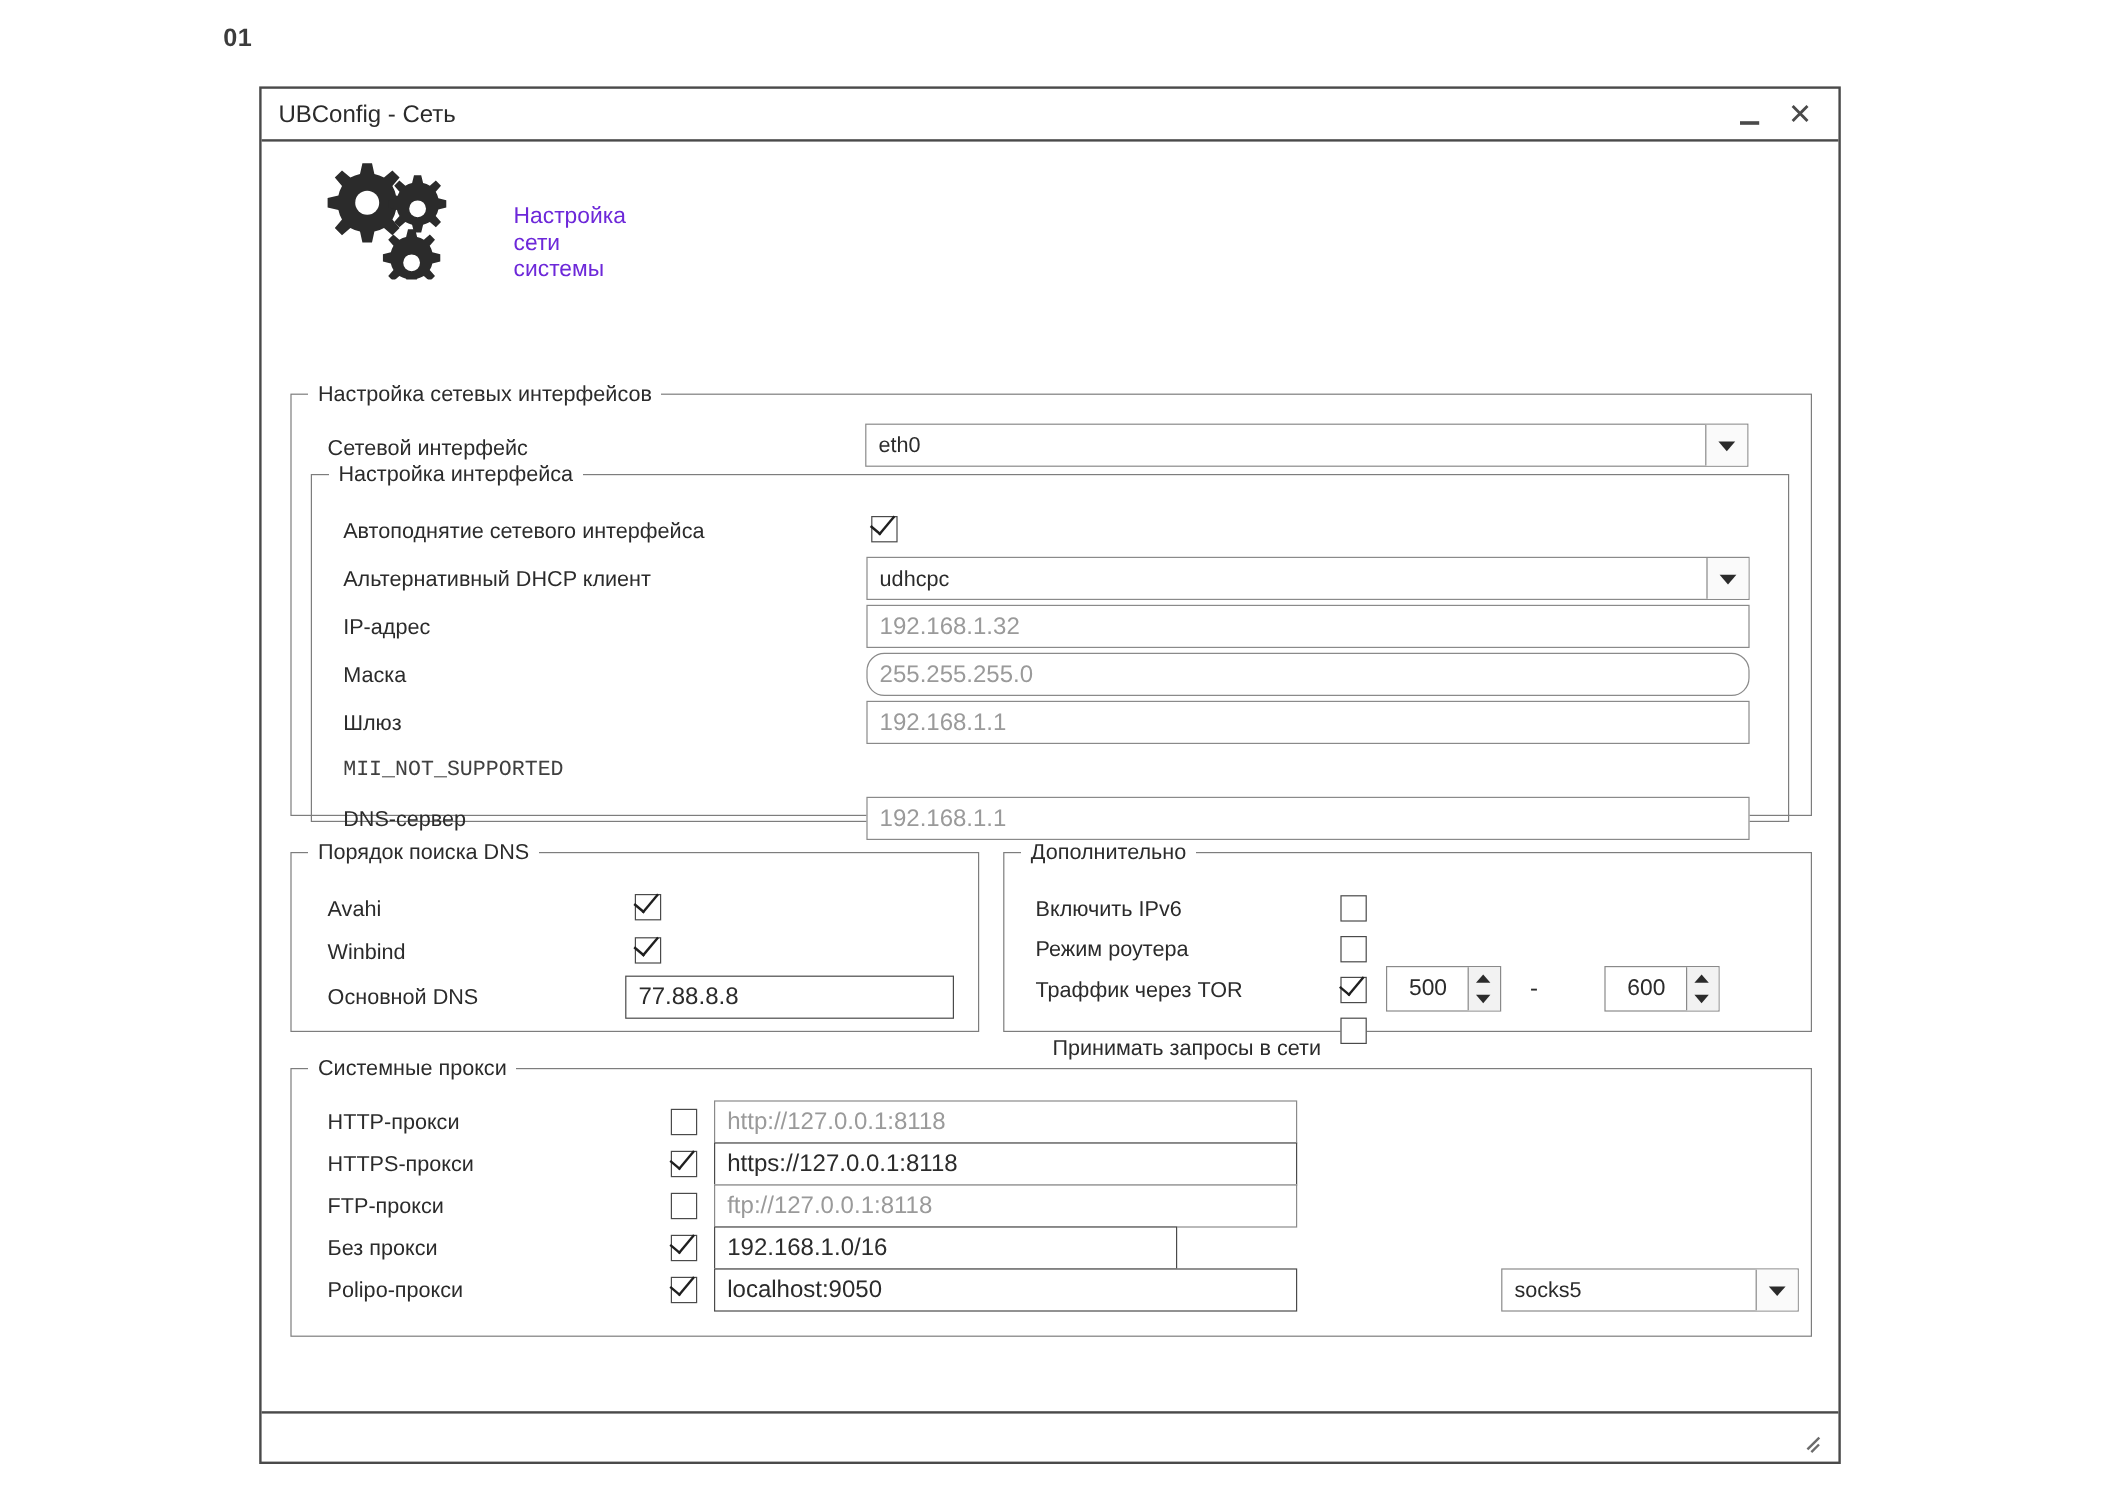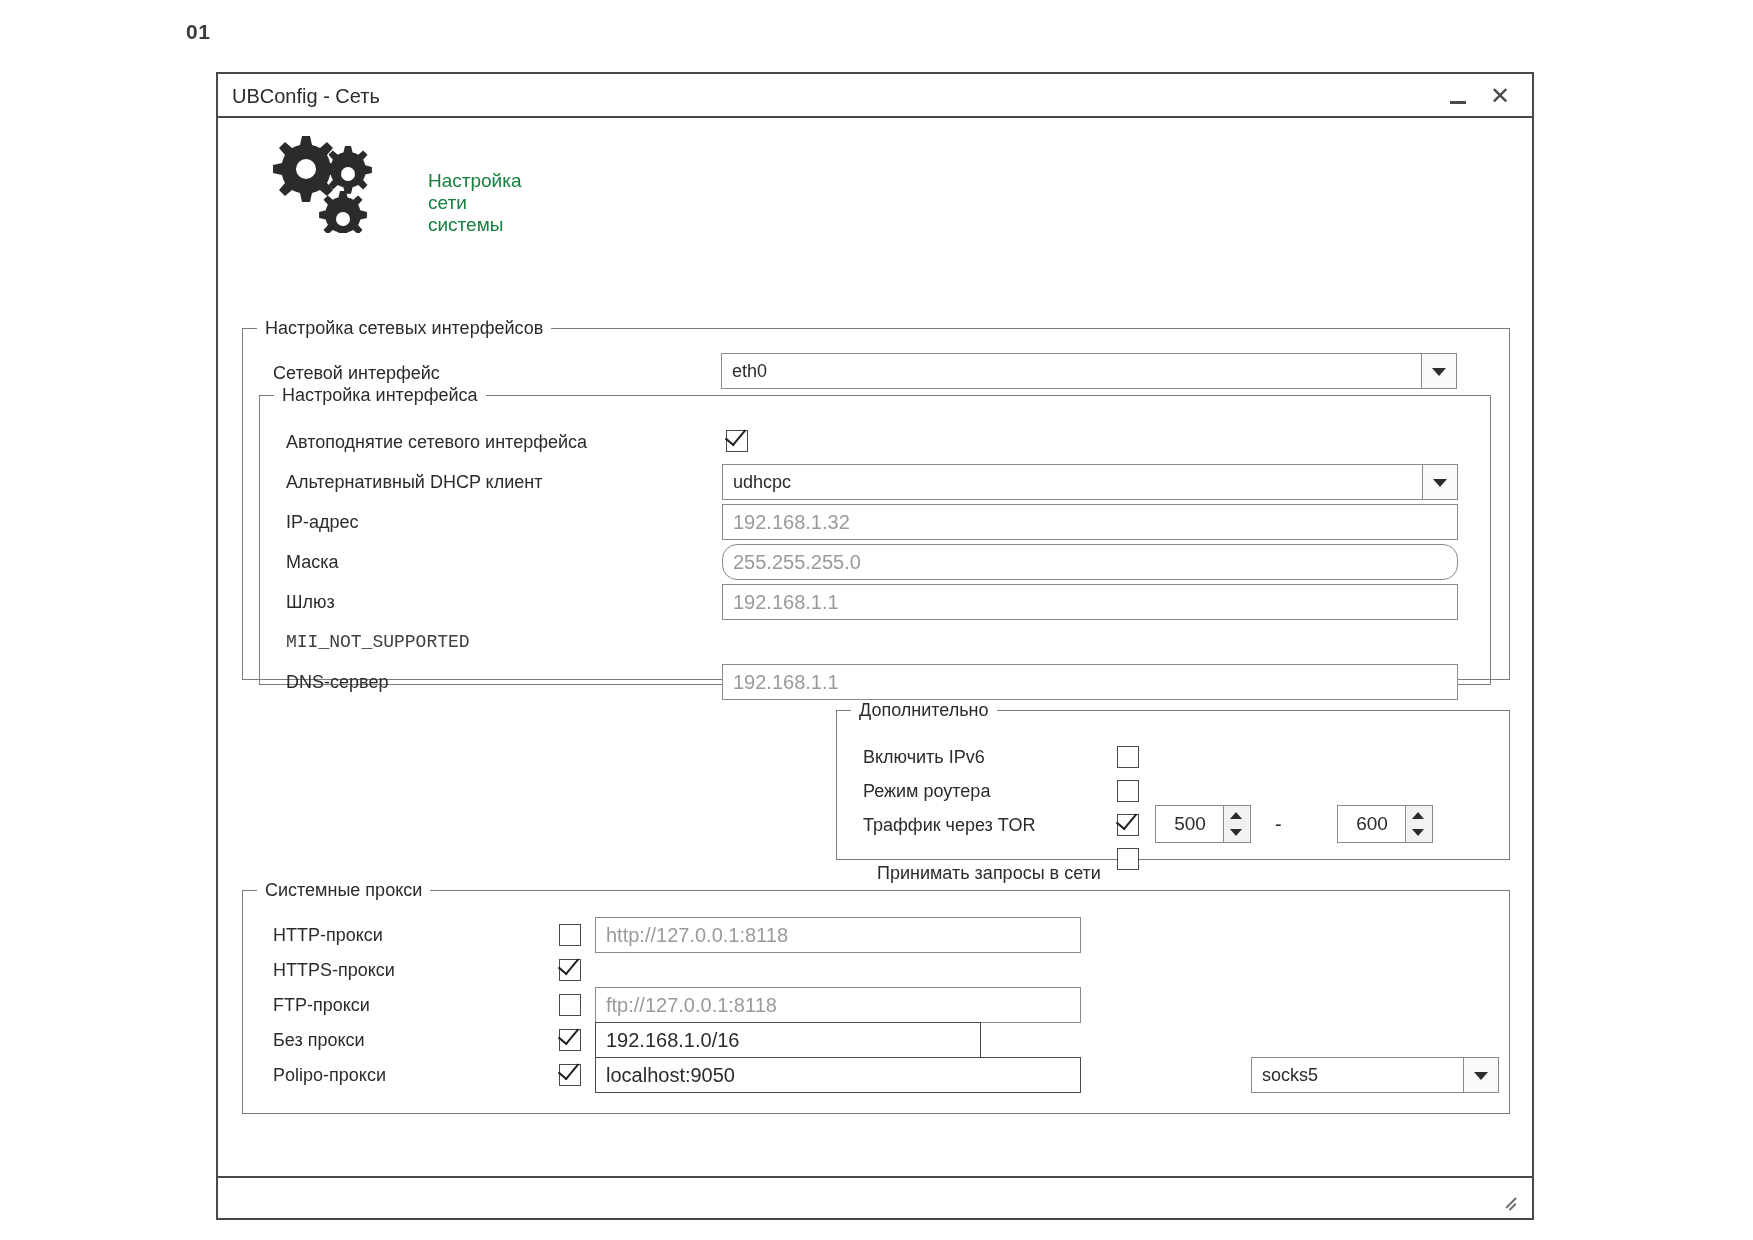--- a/index.html
+++ b/index.html
@@ -80,21 +80,21 @@
     left: 16px;
     top: 0px;
     width: 110px;
     height: 105px;
   }
   .header-caption {
     position: absolute;
     left: 180px;
     top: 42px;
     font-size: 19px;
-    color: #15803d;
+    color: #6d28d9;
   }
   fieldset.group {
     position: absolute;
     border: 1.6px solid #7d7d7d;
     margin: 0;
     padding: 0;
     box-sizing: border-box;
   }
   fieldset.group > legend {
     margin-left: 14px;
@@ -344,20 +344,32 @@
         <div class="lbl" style="left:26px; top:186px;">Шлюз</div>
         <div class="textfield placeholderish" style="left:462px; top:178px; width:736px;">192.168.1.1</div>
 
         <div class="lbl lbl-dim" style="left:26px; top:226px;">MII_NOT_SUPPORTED</div>
 
         <div class="lbl" style="left:26px; top:266px;">DNS-сервер</div>
         <div class="textfield placeholderish" style="left:462px; top:258px; width:736px;">192.168.1.1</div>
       </fieldset>
     </fieldset>
 
+    <fieldset class="group grp-dns">
+      <legend>Порядок поиска DNS</legend>
+
+      <div class="lbl" style="left:30px; top:26px;">Avahi</div>
+      <div class="checkbox checked" style="left:286px; top:24px;"></div>
+
+      <div class="lbl" style="left:30px; top:62px;">Winbind</div>
+      <div class="checkbox checked" style="left:286px; top:60px;"></div>
+
+      <div class="lbl" style="left:30px; top:100px;">Основной DNS</div>
+      <div class="textfield" style="left:278px; top:92px; width:274px; border-color:#4a4a4a;">77.88.8.8</div>
+    </fieldset>
 
     <fieldset class="group grp-extra">
       <legend>Дополнительно</legend>
 
       <div class="lbl" style="left:26px; top:26px;">Включить IPv6</div>
       <div class="checkbox" style="left:280px; top:25px;"></div>
 
       <div class="lbl" style="left:26px; top:60px;">Режим роутера</div>
       <div class="checkbox" style="left:280px; top:59px;"></div>
 
@@ -386,20 +398,21 @@
 
     <fieldset class="group grp-proxy">
       <legend>Системные прокси</legend>
 
       <div class="lbl" style="left:30px; top:24px;">HTTP-прокси</div>
       <div class="checkbox" style="left:316px; top:23px;"></div>
       <div class="textfield placeholderish" style="left:352px; top:16px; width:486px;">http://127.0.0.1:8118</div>
 
       <div class="lbl" style="left:30px; top:59px;">HTTPS-прокси</div>
       <div class="checkbox checked" style="left:316px; top:58px;"></div>
+      <div class="textfield" style="left:352px; top:51px; width:486px; border-color:#4a4a4a;">https://127.0.0.1:8118</div>
 
       <div class="lbl" style="left:30px; top:94px;">FTP-прокси</div>
       <div class="checkbox" style="left:316px; top:93px;"></div>
       <div class="textfield placeholderish" style="left:352px; top:86px; width:486px;">ftp://127.0.0.1:8118</div>
 
       <div class="lbl" style="left:30px; top:129px;">Без прокси</div>
       <div class="checkbox checked" style="left:316px; top:128px;"></div>
       <div class="textfield" style="left:352px; top:121px; width:386px; border-color:#4a4a4a;">192.168.1.0/16</div>
 
       <div class="lbl" style="left:30px; top:164px;">Polipo-прокси</div>

